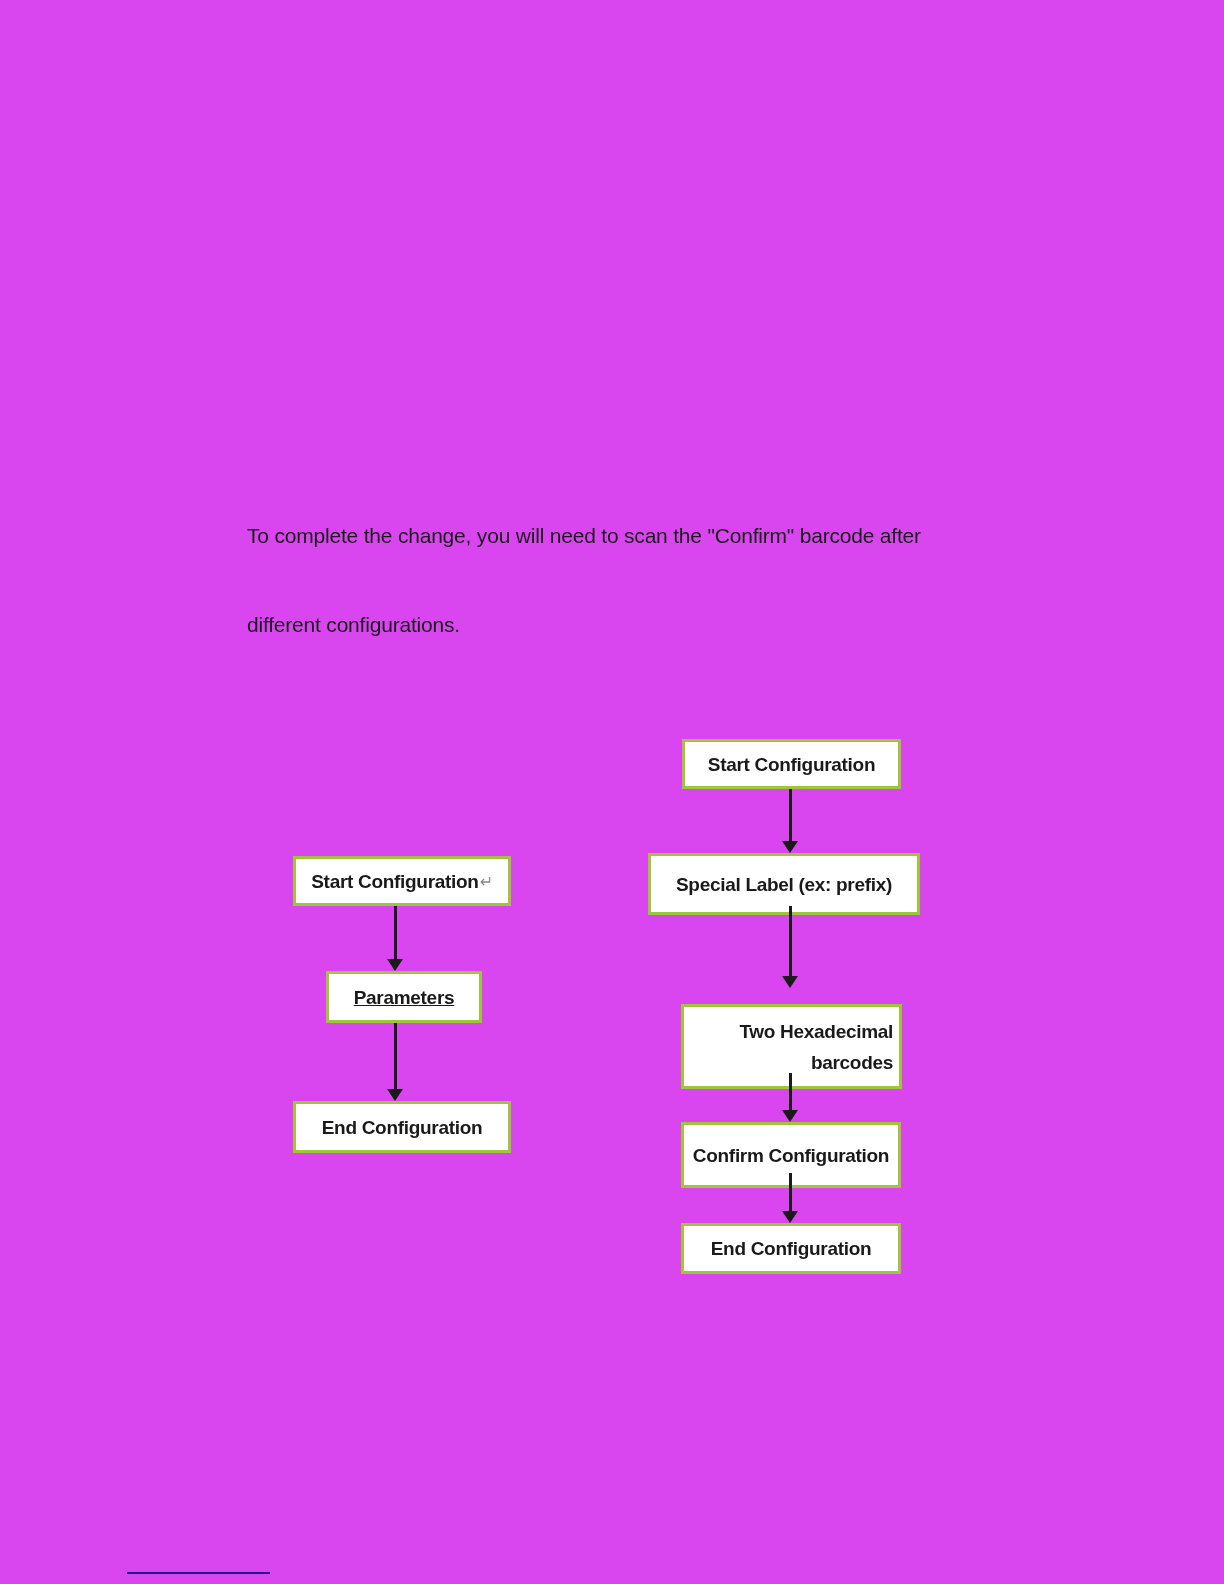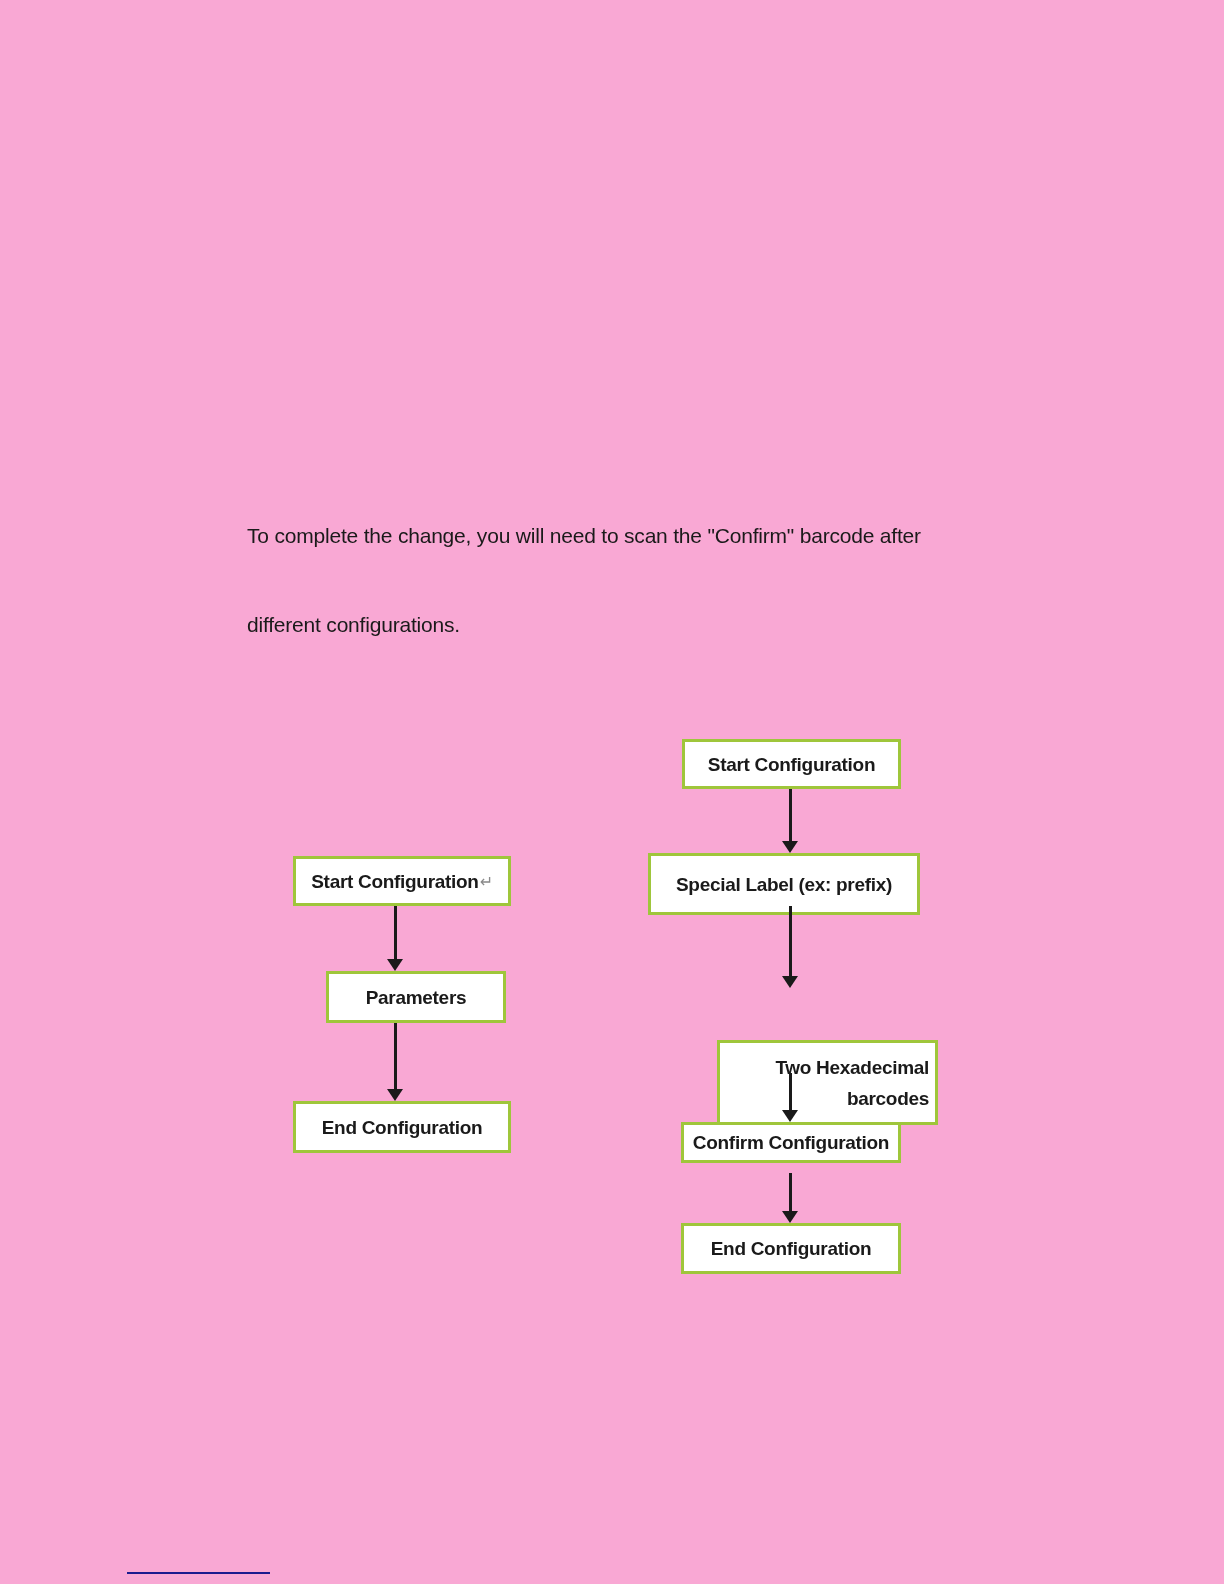--- a/index.html
+++ b/index.html
@@ -11,21 +11,21 @@
   }
   * { margin: 0; padding: 0; box-sizing: border-box; }
   html, body { background: #ffffff; }
   body {
     width: 1224px;
     height: 1584px;
     position: relative;
     font-family: "Liberation Sans", sans-serif;
     overflow: hidden;
   }
-  .page { position: absolute; inset: 0; background: #f9a8d4; }
+  .page { position: absolute; inset: 0; background: #d946ef; }
 
   .body-line {
     position: absolute;
     left: 247px;
     font-size: 21px;
     letter-spacing: -0.2px;
     color: var(--body-text);
     white-space: nowrap;
   }
   .line1 { top: 524px; }
@@ -69,30 +69,30 @@
     left: 50%;
     margin-left: -8px;
     width: 0; height: 0;
     border-left: 8px solid transparent;
     border-right: 8px solid transparent;
     border-top: 12px solid var(--arrow);
   }
 
   
   .L0 { left: 293px; top: 856px;  width: 218px; height: 50px; }
-  .L1 { left: 326px; top: 971px;  width: 180px; height: 52px; }
+  .L1 { left: 326px; top: 971px;  width: 156px; height: 52px; text-decoration: underline; }
   .L2 { left: 293px; top: 1101px; width: 218px; height: 52px; }
   .LA0 { left: 387px; top: 906px;  height: 65px; }
   .LA1 { left: 387px; top: 1023px; height: 78px; }
 
   
   .R0 { left: 682px; top: 739px;  width: 219px; height: 50px; }
   .R1 { left: 648px; top: 853px;  width: 272px; height: 62px; }
-  .R2 { left: 681px; top: 1040px;  width: 221px; height: 85px; margin-left: 36px; }
-  .R3 { left: 681px; top: 1122px; width: 220px; height: 41px; }
+  .R2 { left: 681px; top: 1004px;  width: 221px; height: 85px; }
+  .R3 { left: 681px; top: 1122px; width: 220px; height: 66px; }
   .R4 { left: 681px; top: 1223px; width: 220px; height: 51px; }
   .RA0 { left: 782px; top: 789px;  height: 64px; }
   .RA1 { left: 782px; top: 906px;  height: 82px; }
   .RA2 { left: 782px; top: 1073px; height: 49px; }
   .RA3 { left: 782px; top: 1173px; height: 50px; }
 
   .footnote-rule {
     position: absolute;
     left: 127px;
     top: 1572px;

